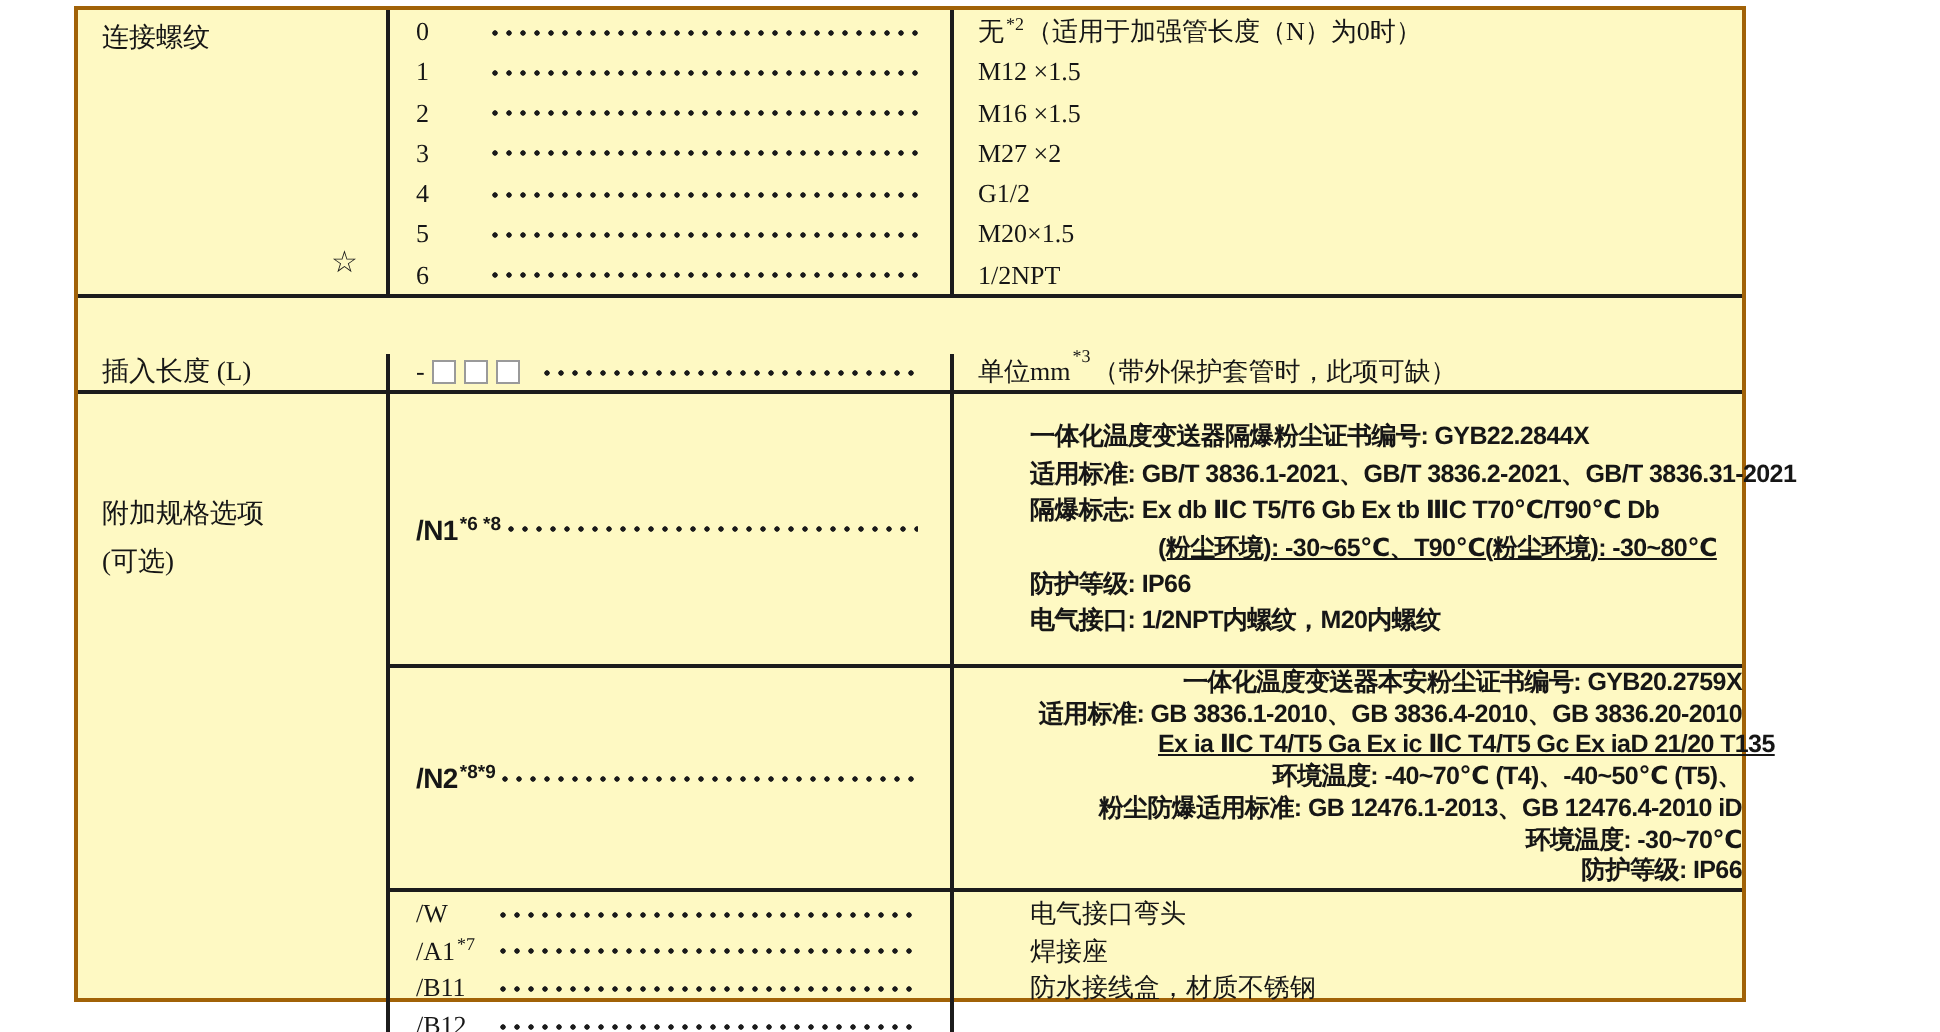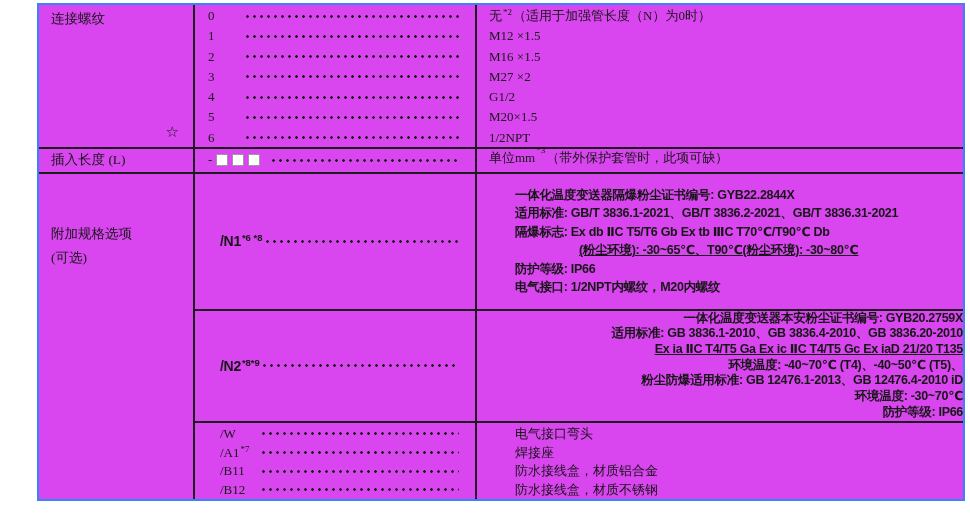--- a/index.html
+++ b/index.html
@@ -2,28 +2,28 @@
 <html><head>
 <meta charset="utf-8">
 <style>
   html,body{margin:0;padding:0;}
   body{
     width:970px;height:516px;background:#ffffff;position:relative;overflow:hidden;
     font-family:"Liberation Serif","DejaVu Serif",serif;color:#161616;
     -webkit-font-smoothing:antialiased;
   }
   .spec-table{
-    position:absolute;left:37px;top:3px;width:928px;height:498px;
-    border:2px solid #3b82f6;box-sizing:border-box;
-    display:flex;flex-direction:column;background:#d946ef;
+    position:absolute;left:37px;top:3px;width:836px;height:498px;
+    border:2px solid #a16207;box-sizing:border-box;
+    display:flex;flex-direction:column;background:#fef9c3;
   }
   .row{display:flex;border-bottom:2px solid #1c1c1c;box-sizing:border-box;}
   .row:last-child{border-bottom:none;}
   .row1{height:144px;}
-  .row2{height:26px;}
+  .row2{height:26px;margin-top:28px;}
   .row3{flex:1;}
   .c1{width:156px;border-right:2px solid #1c1c1c;box-sizing:border-box;position:relative;
       padding:5px 0 0 12px;font-size:13.5px;}
   .c2{width:282px;border-right:2px solid #1c1c1c;box-sizing:border-box;}
   .c3{flex:1;min-width:0;}
   .line{display:flex;align-items:center;height:20.28px;font-size:13px;}
   .row1 .c2,.row1 .c3{padding-top:1px;}
   .codecell{width:36px;margin-left:13px;font-size:13px;flex:none;}
   .leader{flex:1;align-self:stretch;margin-right:16px;
     background-image:radial-gradient(circle,#1a1a1a 1.2px,rgba(0,0,0,0) 1.5px);
@@ -40,21 +40,21 @@
         display:inline-block;margin-left:4px;background:#fff;flex:none;}
   .row2 .leader{margin-left:10px;}
   
   .row3 .c1{padding-top:48px;line-height:24px;}
   .stack{flex:1;min-width:0;display:flex;flex-direction:column;}
   .subrow{display:flex;box-sizing:border-box;}
   .sub-n1{height:137px;border-bottom:2px solid #1c1c1c;}
   .sub-n2{height:112px;border-bottom:2px solid #1c1c1c;}
   .sub-misc{flex:1;}
   .sc2{width:282px;border-right:2px solid #1c1c1c;box-sizing:border-box;
-       display:flex;align-items:center;padding-left:12px;}
+       display:flex;align-items:center;}
   .sc3{flex:1;min-width:0;padding-left:26px;}
   .optcode{font-family:"Liberation Sans","DejaVu Sans",sans-serif;font-weight:700;
            font-size:14px;margin-left:13px;flex:none;letter-spacing:-0.3px;}
   .optcode .sup{font-size:9.5px;top:-5px;}
   .sans-block{display:flex;flex-direction:column;justify-content:center;height:100%;
       font-family:"Liberation Sans","DejaVu Sans",sans-serif;font-weight:600;
       font-size:12.5px;letter-spacing:-0.3px;padding-left:12px;}
   .sub-n1 .sans-block{line-height:18.4px;}
   .sub-n2 .sans-block{line-height:15.7px;text-align:right;}
   .sans-block div{white-space:nowrap;}
@@ -209,21 +209,20 @@
             <div class="line">
                 <span class="misc-code"><span>/B12</span><span class="sup"></span></span>
                 <span class="leader"></span>
               </div>
           </div>
         </div>
         <div class="sc3">
           <div class="c2-col">
             <div class="mline">电气接口弯头</div>
             <div class="mline">焊接座</div>
-            <div class="mline">防水接线盒，材质铝合金</div>
             <div class="mline">防水接线盒，材质不锈钢</div>
           </div>
         </div>
       </div>
 
     </div>
   </div>
 </div>
 
 </body></html>

